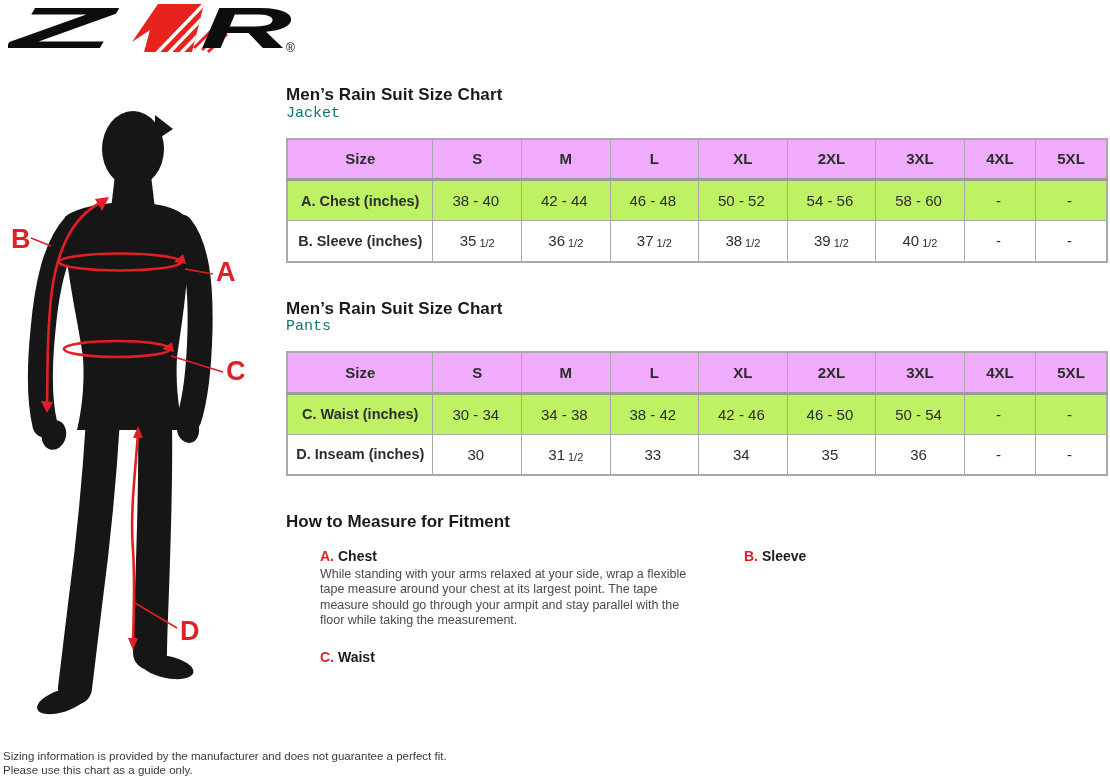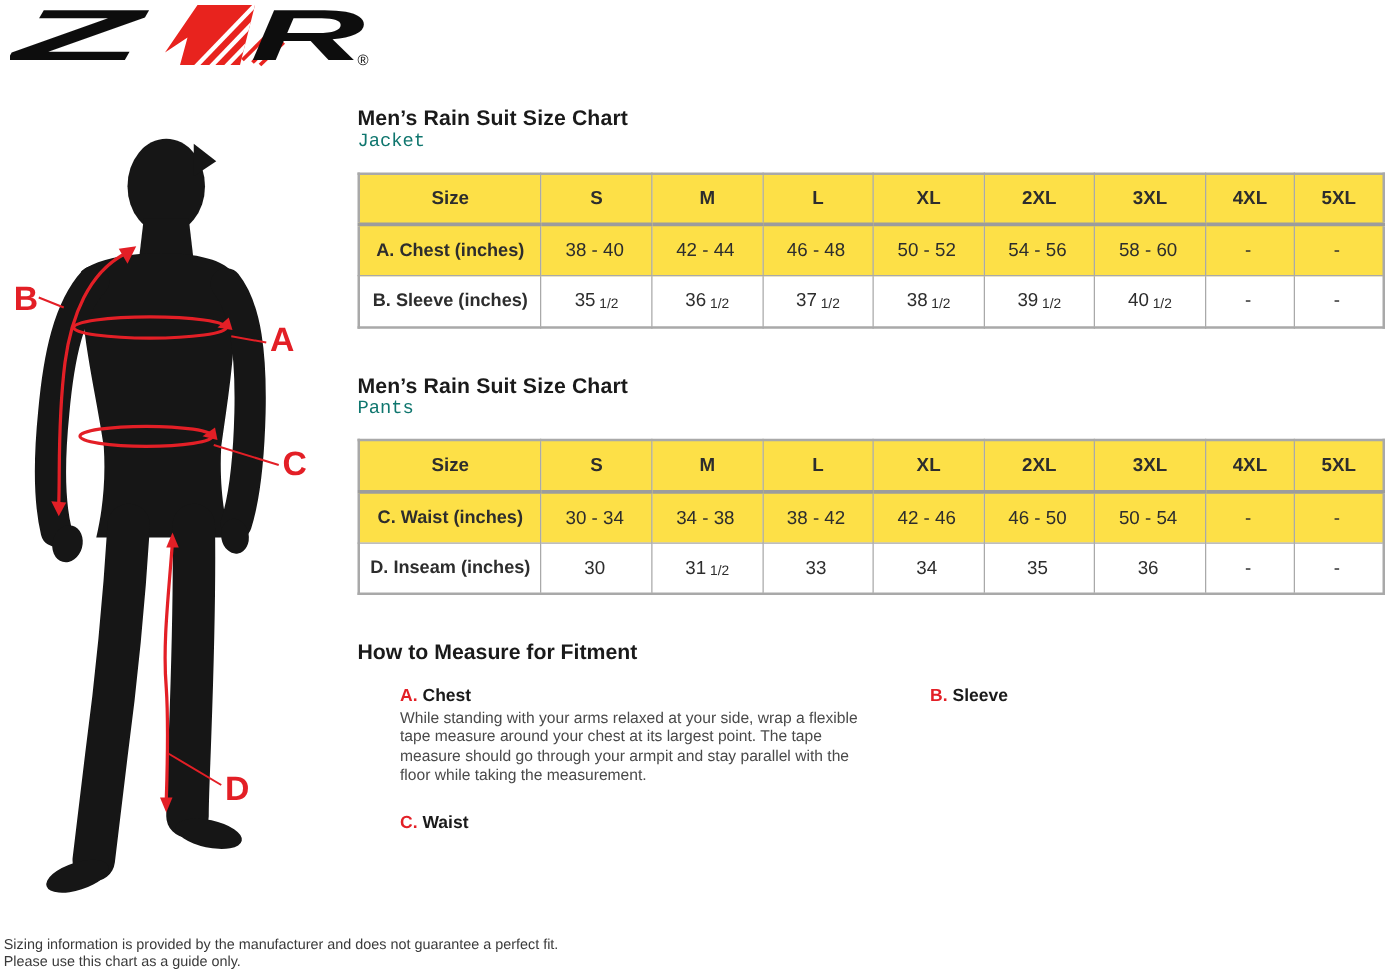--- a/index.html
+++ b/index.html
@@ -15,22 +15,22 @@
   
   .content { position:absolute; left:286px; top:85px; width:822px; }
   .section-title { font-size:17px; font-weight:bold; color:#1a1a1a; line-height:1.15; letter-spacing:.1px; }
   .section-subtitle { font-size:15px; color:#0f766e; line-height:1.2; margin-bottom:15px;font-family:Liberation Mono, monospace; }
 
   table.size-table { width:100%; border-collapse:collapse; table-layout:fixed;
     border:2px solid #a9a9a9; margin-bottom:36px; }
   table.size-table th, table.size-table td {
     border:1px solid #a9a9a9; height:41px; text-align:center; vertical-align:middle;
     font-size:15px; color:#2d2d2d; padding:0 2px; }
-  table.size-table thead th { background:#fde047; font-weight:bold; border-bottom:3px solid #9c9c9c; }
-  table.size-table tr.shaded td { background:#fde047; }
+  table.size-table thead th { background:#f0abfc; font-weight:bold; border-bottom:3px solid #9c9c9c; }
+  table.size-table tr.shaded td { background:#bef264; }
   table.size-table td.row-label { font-weight:bold; font-size:14.5px; }
   span.frac { font-size:11px; margin-left:3px; position:relative; top:1px; }
 
   
   .measure-title { font-size:17px; font-weight:bold; color:#1a1a1a; margin-bottom:16px; }
   .measure-grid { display:grid; grid-template-columns:424px 1fr; row-gap:21px; padding-left:5px; }
   .measure-item { padding-right:26px;margin-left:29px; }
   .measure-heading { font-size:14px; font-weight:bold; color:#1a1a1a; margin-bottom:3px; }
   .measure-heading .letter { color:#e31f26; margin-right:4px; }
   .measure-item p { font-size:12.5px; color:#4a4a4a; line-height:1.22; max-width:400px; }

